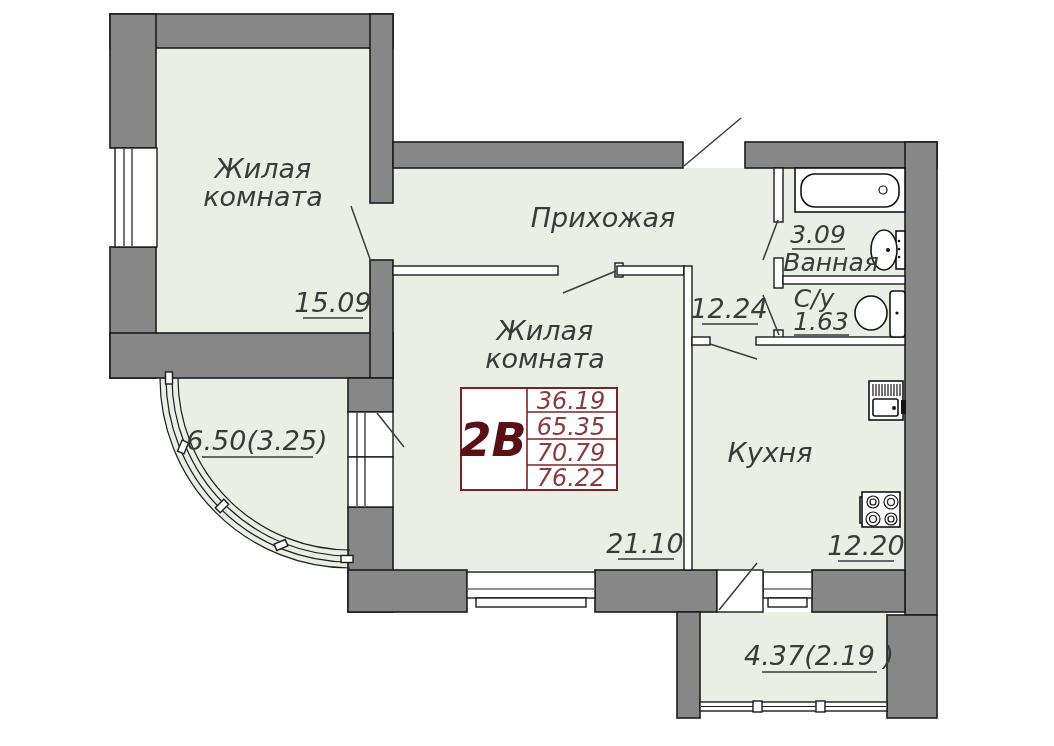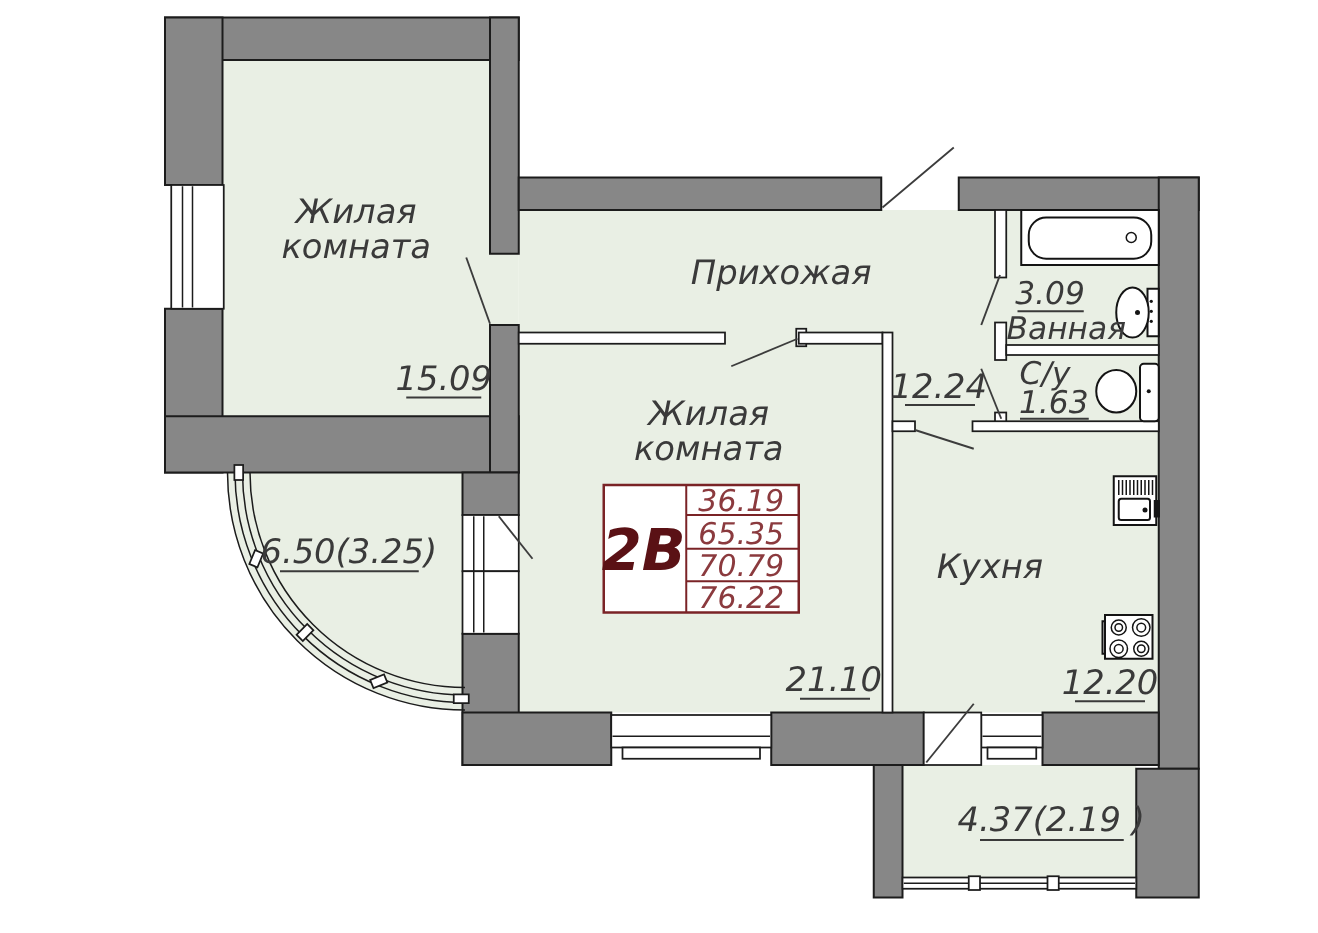--- a/index.html
+++ b/index.html
@@ -1,16 +1,16 @@
 <!DOCTYPE html>
 <html><head>
 <meta charset="utf-8">
 <style>
   html,body{margin:0;padding:0;background:#ffffff;}
-  .stage{width:984px;height:746px;position:relative;background:#fff;font-family:"DejaVu Sans",sans-serif;padding-left:22px;}
+  .stage{width:984px;height:746px;position:relative;background:#fff;font-family:"DejaVu Sans",sans-serif;}
   svg{display:block;}
   text{font-family:"DejaVu Sans","Liberation Sans",sans-serif;font-style:italic;fill:#3a3a3a;}
   .room-label{font-size:27px;}
   .area-label{font-size:27px;}
   .small-label{font-size:25px;}
   .unit-id{font-size:46px;font-weight:bold;fill:#5a1115;}
   .unit-val{font-size:24px;fill:#8b3a3e;}
   .wall{fill:#878787;stroke:#1c1c1c;stroke-width:1.6;}
   .floor{fill:#e9efe4;stroke:none;}
   .part{fill:#ffffff;stroke:#1c1c1c;stroke-width:1.4;}

